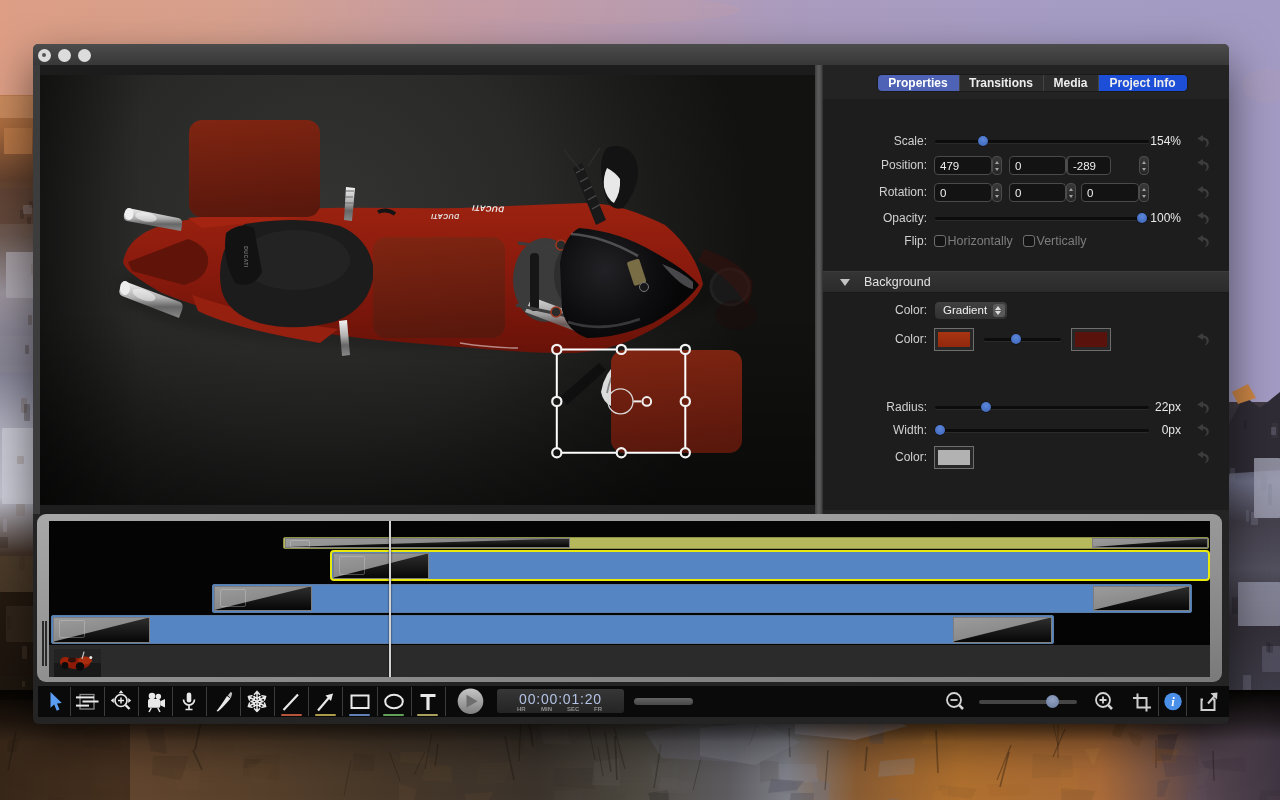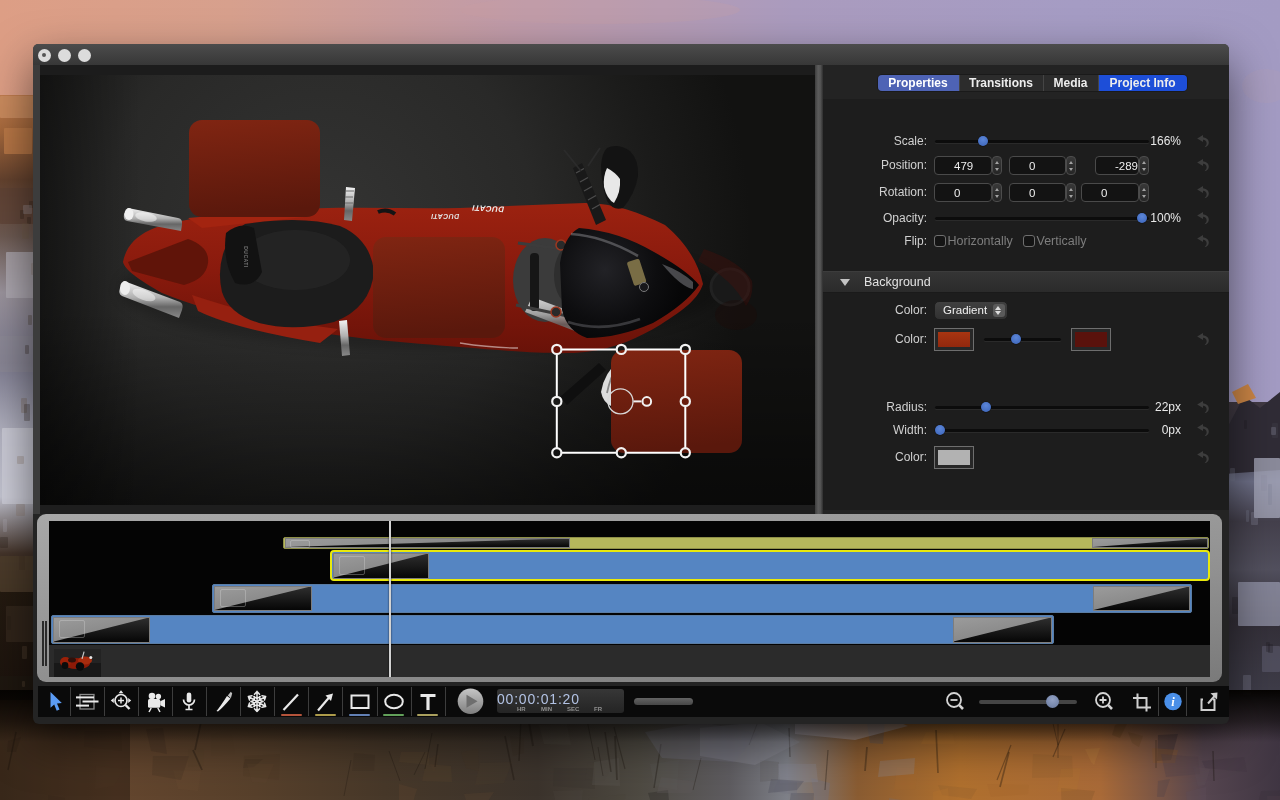--- a/index.html
+++ b/index.html
@@ -19,21 +19,21 @@
     border-top:1px solid #3c3c3c;border-bottom:1px solid #1a1a1a;}
   .sechead .tri{position:absolute;left:17px;top:7px;width:0;height:0;
     border-left:5px solid transparent;border-right:5px solid transparent;border-top:7px solid #c3c3c3;}
   .sechead .st{position:absolute;left:41px;top:3px;font-size:12.5px;color:#e2e2e2;}
   .plabel{position:absolute;width:104px;left:0;text-align:right;color:#d0d0d0;}
   .pvalue{position:absolute;width:46px;text-align:right;right:48px;color:#e8e8e8;}
   .track{position:absolute;left:112px;width:214px;height:3px;background:#0c0c0c;border-radius:2px;box-shadow:0 1px 0 rgba(255,255,255,.06);}
   .thumbb{position:absolute;width:10px;height:10px;border-radius:50%;top:-3.5px;
     background:radial-gradient(circle at 50% 35%,#5c86d8,#3a63b8);box-shadow:0 0 0 .5px rgba(0,0,0,.5);}
   .field{position:absolute;width:58px;height:19px;background:#131313;border:1px solid #4a4a4a;
-    border-radius:4px;color:#eee;font-size:11.5px;line-height:18px;padding-left:19px;box-sizing:border-box;}
+    border-radius:4px;color:#eee;font-size:11.5px;line-height:18px;padding-left:5px;box-sizing:border-box;}
   .stepper{position:absolute;width:10px;height:19px;background:linear-gradient(#383838,#262626);
     border:1px solid #4c4c4c;border-radius:4px;box-sizing:border-box;}
   .stepper:before{content:"";position:absolute;left:1.6px;top:3.5px;width:0;height:0;
     border-left:2.7px solid transparent;border-right:2.7px solid transparent;border-bottom:3.8px solid #a2a2a2;}
   .stepper:after{content:"";position:absolute;left:1.6px;bottom:3.5px;width:0;height:0;
     border-left:2.7px solid transparent;border-right:2.7px solid transparent;border-top:3.8px solid #a2a2a2;}
   .cbox{position:absolute;width:12px;height:12px;border:1.5px solid #6e6e6e;border-radius:3px;
     background:#141414;box-sizing:border-box;}
   .cblab{position:absolute;color:#7d7d7d;font-size:12.5px;}
   .swatch{position:absolute;width:40px;height:23px;background:#272727;border:1px solid #6e6e6e;box-sizing:border-box;}
@@ -402,30 +402,30 @@
       <div class="abs" style="left:53.5px;top:9px;height:18px;display:flex;border-radius:5px;overflow:hidden;border:1px solid #1a1a1a;box-sizing:border-box;">
 <div style="width:81px;background:#4e63b5;color:#fff;font-size:12px;font-weight:bold;text-align:center;line-height:17px;">Properties</div>
 <div style="width:83px;background:#2c2c2c;border-left:1px solid #454545;color:#ededed;font-size:12px;font-weight:bold;text-align:center;line-height:17px;">Transitions</div>
 <div style="width:54px;background:#2c2c2c;border-left:1px solid #454545;color:#ededed;font-size:12px;font-weight:bold;text-align:center;line-height:17px;">Media</div>
 <div style="width:88px;background:#1d4ed8;border-left:1px solid #454545;color:#ededed;font-size:12px;font-weight:bold;text-align:center;line-height:17px;">Project Info</div>
 </div>
       <div class="plabel" style="top:69px">Scale:</div>
       <div class="track" style="top:74.5px">
         <div class="thumbb" style="left:42.5px"></div>
       </div>
-<div class="pvalue" style="top:69px">166%</div>
+<div class="pvalue" style="top:69px">154%</div>
       <svg class="reset" style="top:69px" width="16" height="16" viewBox="0 0 16 16">
         <path d="M8 1 L1.8 4.8 L8 8.6 L8 6.2 Q11.6 6.4 11.9 9.9 Q12.1 12.5 9.6 14.2 Q13.8 13.3 14.2 9.7 Q14.6 4.5 8 3.4 Z" fill="#3d3d3d"></path>
       </svg>
       <div class="plabel" style="top:93px">Position:</div>
       <div class="field" style="left:111px;top:91px;width:58px">479</div>
       <div class="stepper" style="left:169px;top:91px"></div>
       <div class="field" style="left:186px;top:91px;width:57px">0</div>
       <div class="stepper" style="left:243px;top:91px"></div>
-      <div class="field" style="left:272px;top:91px;width:44px">-289</div>
+      <div class="field" style="left:244px;top:91px;width:44px">-289</div>
       <div class="stepper" style="left:316px;top:91px"></div>
       <svg class="reset" style="top:93px" width="16" height="16" viewBox="0 0 16 16">
         <path d="M8 1 L1.8 4.8 L8 8.6 L8 6.2 Q11.6 6.4 11.9 9.9 Q12.1 12.5 9.6 14.2 Q13.8 13.3 14.2 9.7 Q14.6 4.5 8 3.4 Z" fill="#3d3d3d"></path>
       </svg>
       <div class="plabel" style="top:120px">Rotation:</div>
       <div class="field" style="left:111px;top:118px;width:58px">0</div>
       <div class="stepper" style="left:169px;top:118px"></div>
       <div class="field" style="left:186px;top:118px;width:57px">0</div>
       <div class="stepper" style="left:243px;top:118px"></div>
       <div class="field" style="left:258px;top:118px;width:58px">0</div>
@@ -621,21 +621,21 @@
 <defs>
           <linearGradient id="pg" x1="0" y1="0" x2="0" y2="1">
             <stop offset="0" stop-color="#c6c6c6"></stop>
             <stop offset="1" stop-color="#7e7e7e"></stop>
           </linearGradient>
         </defs>
 <circle cx="14.5" cy="15.3" r="12.8" fill="url(#pg)"></circle>
 <path d="M10.5 8.8 V21.8 L21.5 15.3 Z" fill="#6e6e6e"></path>
       </svg>
       <div class="abs" style="left:459px;top:3px;width:127px;height:24px;background:linear-gradient(#373737,#242424);border-radius:3px;">
-<div style="position:absolute;top:2px;width:100%;font-size:14px;letter-spacing:.8px;color:#b2c2e4;">00:00:01:20</div>
+<div style="position:absolute;top:2px;width:100%;text-align:center;font-size:14px;letter-spacing:.8px;color:#b2c2e4;">00:00:01:20</div>
 <div style="position:absolute;top:16.5px;left:0;width:100%;height:7px;font-size:6px;font-weight:bold;color:#909090;">
 <span style="position:absolute;left:20px;">HR</span>
           <span style="position:absolute;left:44px;">MIN</span>
           <span style="position:absolute;left:70px;">SEC</span>
           <span style="position:absolute;left:97px;">FR</span>
 </div>
       </div>
       <div class="abs" style="left:596px;top:11.5px;width:59px;height:7px;border-radius:4px;background:linear-gradient(#646464,#474747);"></div>
       <svg class="ticon" style="left:900px" width="34" height="31" viewBox="0 0 34 31">
         <circle cx="16" cy="14" r="7" fill="none" stroke="#d5d5d5" stroke-width="1.8"></circle>

